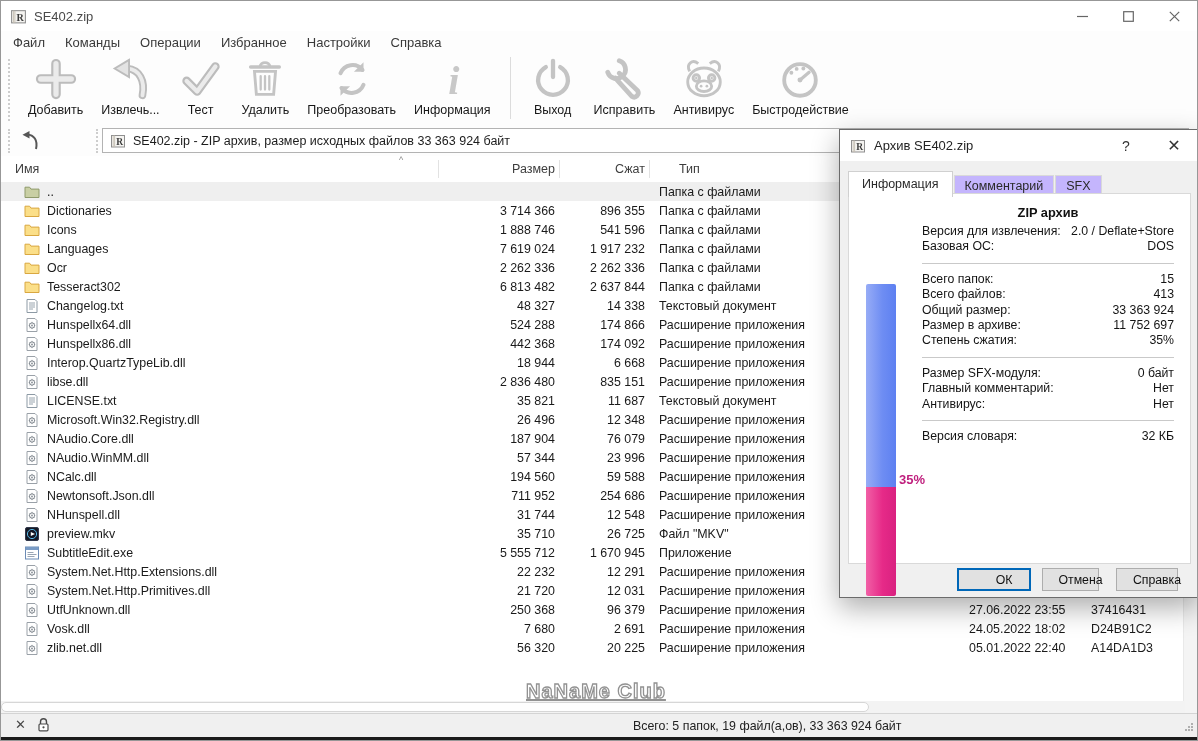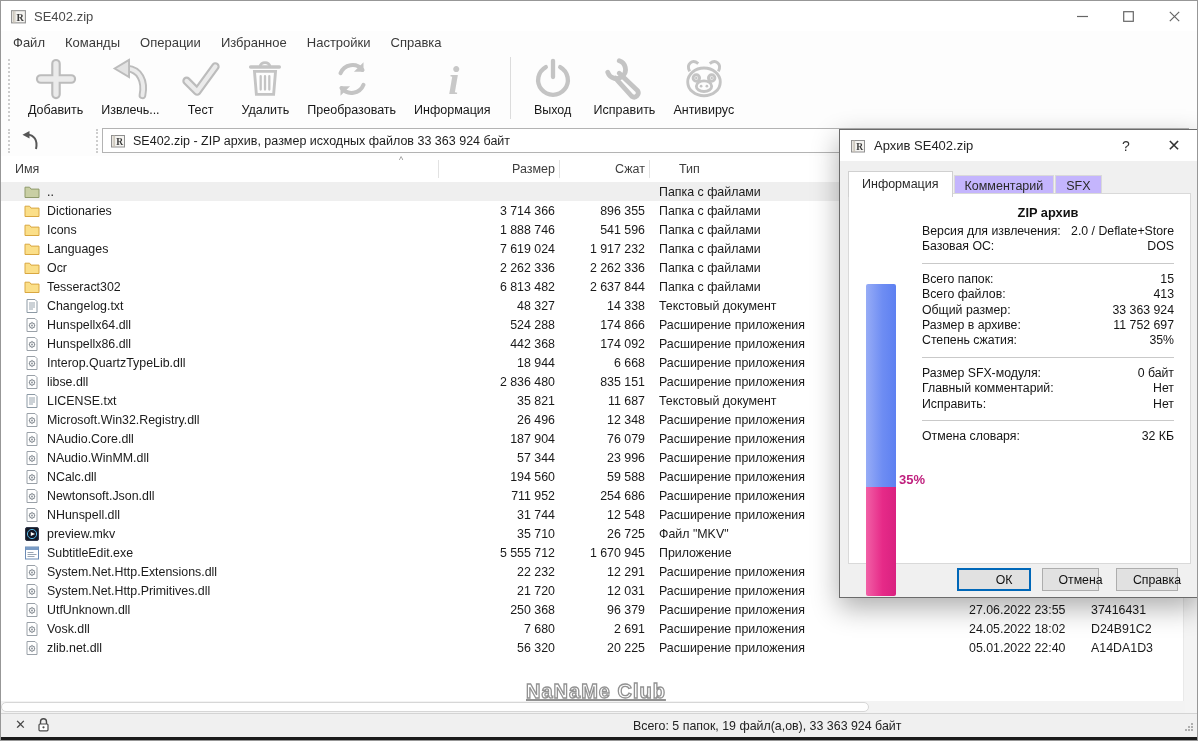--- a/index.html
+++ b/index.html
@@ -228,20 +228,33 @@
               <ellipse cx="24" cy="31.5" rx="8" ry="5.6"></ellipse>
             </g>
             <circle cx="16" cy="23" r="1.3" fill="#c4c4c4"></circle>
             <circle cx="32" cy="23" r="1.3" fill="#c4c4c4"></circle>
             <circle cx="21" cy="31.5" r="1.4" fill="#c4c4c4"></circle>
             <circle cx="27" cy="31.5" r="1.4" fill="#c4c4c4"></circle>
           </svg>
         </span>
         <span class="tool-label">Антивирус</span>
       </div>
+      <div class="tool">
+        <span class="tool-icon">
+          <svg viewBox="0 0 48 48">
+            <circle cx="24" cy="25" r="16.5" stroke="#c4c4c4" stroke-width="4" fill="none"></circle>
+            <path d="M24 25l9.5-8" stroke="#c4c4c4" stroke-width="3.4" stroke-linecap="round"></path>
+            <circle cx="15" cy="17.5" r="2" fill="#c4c4c4"></circle>
+            <circle cx="20.5" cy="13.5" r="2" fill="#c4c4c4"></circle>
+            <circle cx="27.5" cy="13" r="2" fill="#c4c4c4"></circle>
+            <circle cx="24" cy="25" r="2.6" fill="#c4c4c4"></circle>
+          </svg>
+        </span>
+        <span class="tool-label">Быстродействие</span>
+      </div>
     </div>
 
   <div class="addressbar">
     <div class="grip" style="left:7px;top:4px;height:24px;"></div>
     <div class="up-btn">
       <svg width="22" height="22" viewBox="0 0 22 22">
         <path d="M16 19c2-9-2-14-9-14.5" stroke="#565656" stroke-width="2" fill="none"></path>
         <path d="M9.5 1L2.5 4.8l7 3.8z" fill="#565656"></path>
       </svg>
     </div>
@@ -776,26 +789,26 @@
           <hr>
           <div class="dlg-row">
             <span>Размер SFX-модуля:</span>
             <span>0 байт</span>
           </div>
           <div class="dlg-row">
             <span>Главный комментарий:</span>
             <span>Нет</span>
           </div>
           <div class="dlg-row">
-            <span>Исправить:</span>
+            <span>Антивирус:</span>
             <span>Нет</span>
           </div>
           <hr>
           <div class="dlg-row">
-            <span>Отмена словаря:</span>
+            <span>Версия словаря:</span>
             <span>32 КБ</span>
           </div>
         </div>
       <div class="dlg-bar">
         <div class="bar-top" style="background: linear-gradient(90deg, rgb(151, 172, 246), rgb(110, 141, 243) 55%, rgb(93, 128, 241));"></div>
         <div class="bar-bottom" style="background: linear-gradient(90deg, rgb(241, 96, 166), rgb(230, 42, 136) 55%, rgb(217, 33, 128));"></div>
       </div>
       <div class="pct-label">35%</div>
     </div>
     <div class="dlg-buttons">

